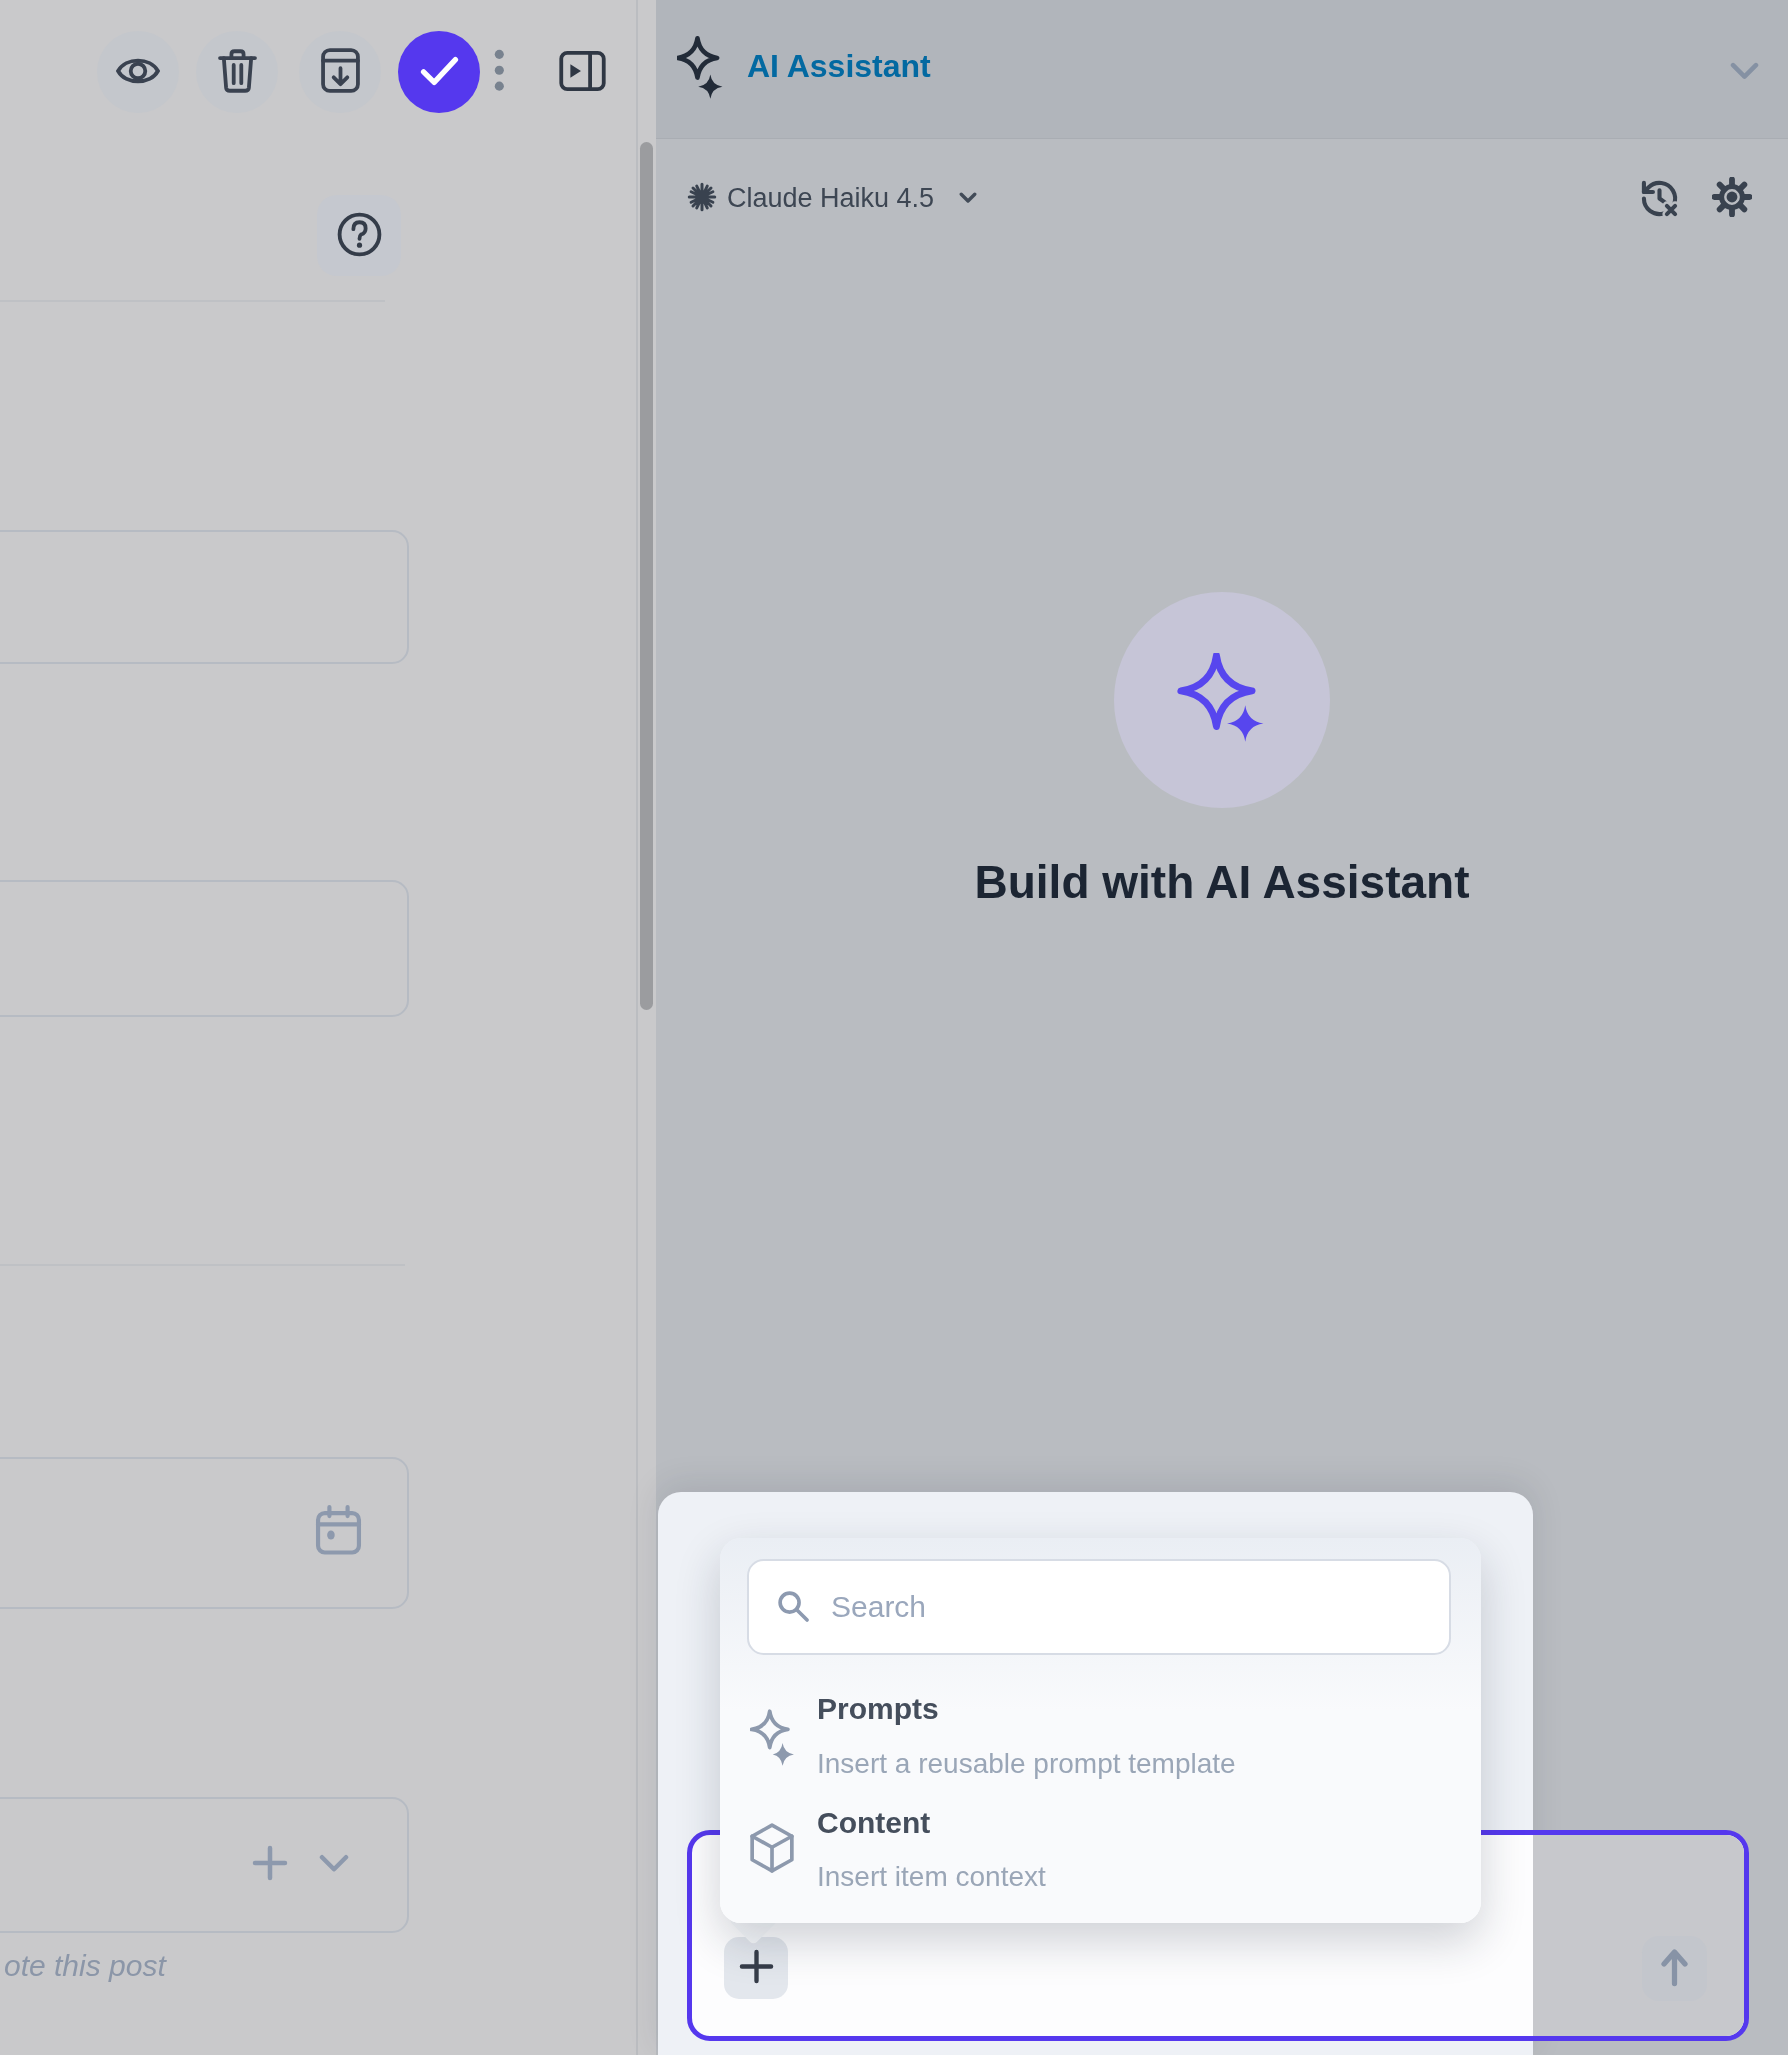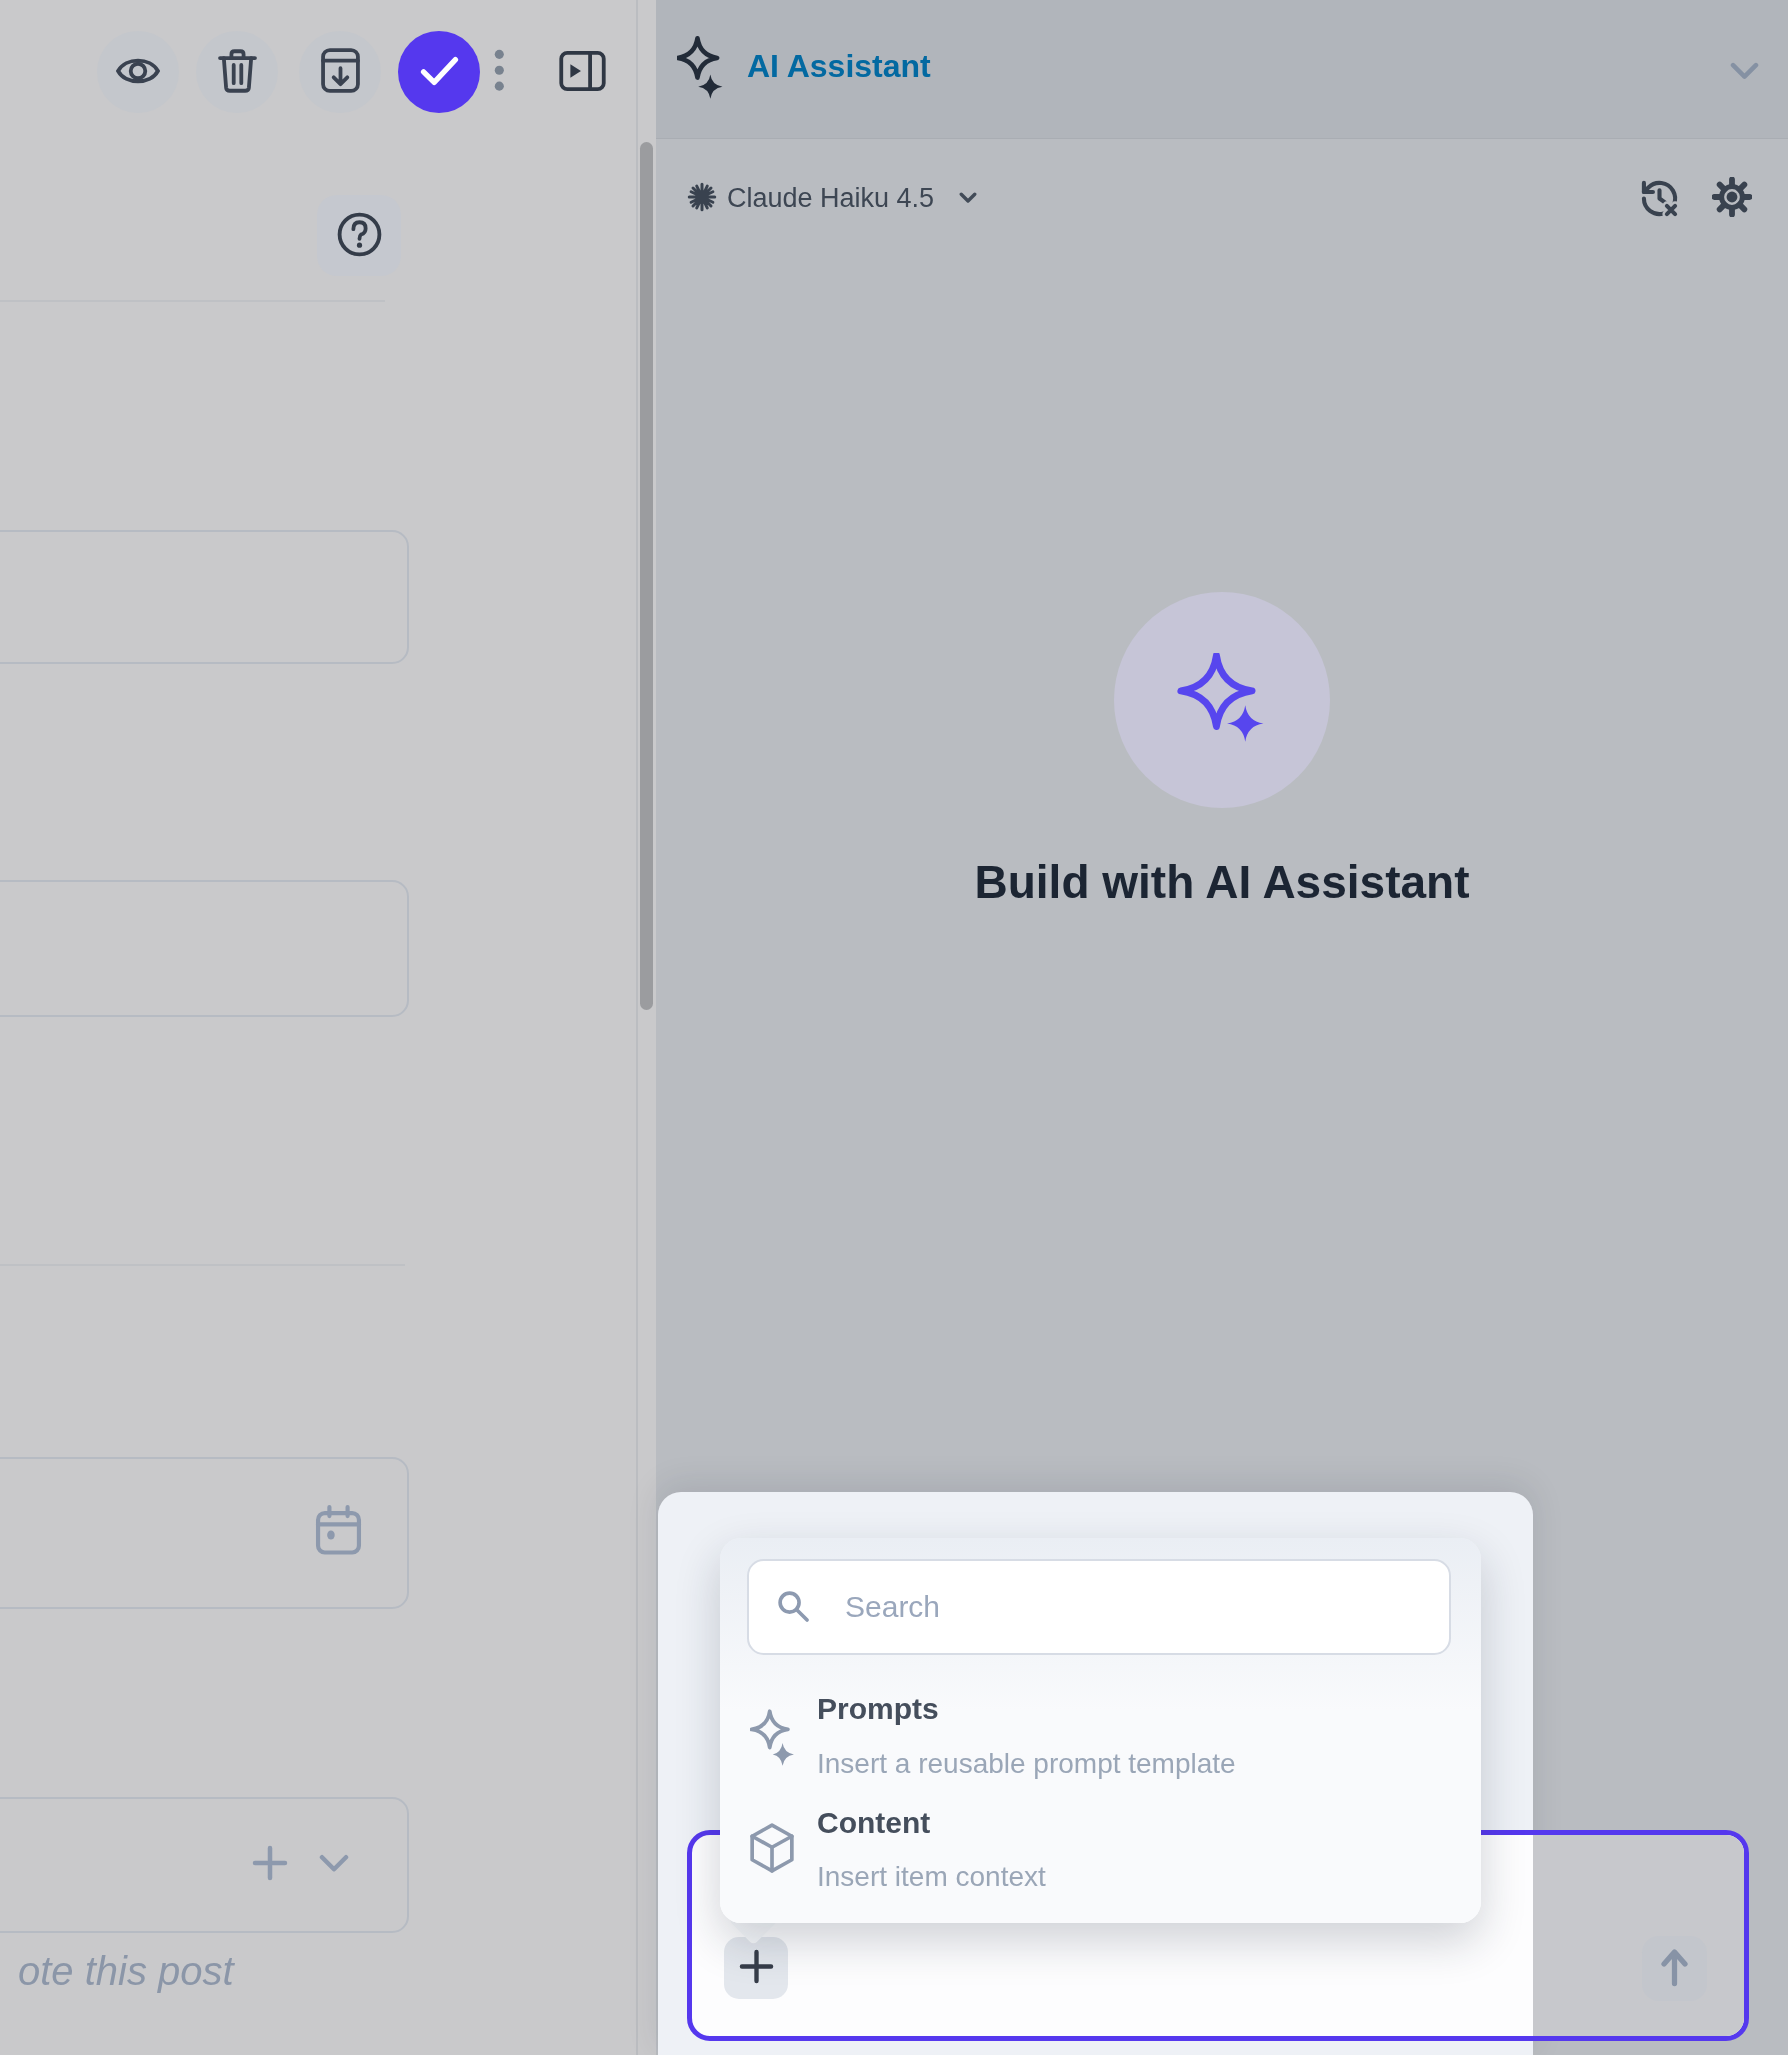--- a/index.html
+++ b/index.html
@@ -21,21 +21,21 @@
   #divider-1{left:0;top:300px;width:385px;}
   #divider-2{left:0;top:1264px;width:405px;}
   .field-box{left:-47px;width:452px;border:2.3px solid #b6bbc3;border-radius:16.7px;background:transparent;}
   #box-1{top:530px;height:130px;}
   #box-2{top:880px;height:133px;}
   #box-3{top:1457px;height:148px;}
   #box-4{top:1797px;height:132px;}
   #calendar-wrap{left:315px;top:1504px;}
   #box4-plus{left:252px;top:1845px;}
   #box4-chevron{left:319px;top:1854px;}
-  #promote-note{left:18px;top:1949px;font-size:40px;font-style:italic;color:#8b96a8;}
+  #promote-note{left:4px;top:1949px;font-size:30px;font-style:italic;color:#8b96a8;}
   #left-edge-line{left:636px;top:0;width:1.5px;height:2056px;background:#bbbdc1;}
   #scroll-thumb{left:640px;top:142px;width:13px;height:868px;border-radius:6.8px;background:#9b9c9f;}
 
   
   #ai-panel{left:656px;top:0;width:1132px;height:2056px;background:#b9bcc1;}
   #ai-header{left:656px;top:0;width:1132px;height:138px;background:#b1b5bb;border-bottom:1.5px solid #a9adb3;}
   #ai-header-sparkle{left:677px;top:35px;}
   #ai-title{left:747px;top:48px;font-size:32px;font-weight:600;color:#0369a1;}
   #ai-header-chevron{left:1730px;top:62px;}
   #model-icon{left:687px;top:182px;}
@@ -61,21 +61,21 @@
               display:flex;align-items:center;justify-content:center;}
 
   
   #popup-tail{left:736px;top:1903px;width:35px;height:35px;background:#f7f9fb;border-radius:4.6px;
               transform:rotate(45deg);z-index:39;}
   #insert-menu{left:720px;top:1538px;width:761px;height:385px;border-radius:21px;
                background:linear-gradient(180deg,#eaeef4 0%,#f9fafc 45%);
                box-shadow:0 18px 46px rgba(25,35,55,0.20);z-index:40;}
   #menu-search{position:absolute;left:27px;top:21px;width:704px;height:96px;box-sizing:border-box;
                background:#ffffff;border:2.3px solid #d7dce5;border-radius:16.7px;
-               display:flex;align-items:center;padding:0 26px;gap:33px;}
+               display:flex;align-items:center;padding:0 26px;gap:19px;}
   #menu-search input{border:none;outline:none;flex:1;font-family:"Liberation Sans",sans-serif;
                      font-size:30px;color:#3f4b5e;background:transparent;}
   #menu-search input::placeholder{color:#9aa7bc;}
   .menu-item-title{position:absolute;left:97px;font-size:30px;font-weight:600;color:#454e5c;}
   .menu-item-desc{position:absolute;left:97px;font-size:28px;color:#9aa6b7;}
   #prompts-icon{position:absolute;left:30px;top:171px;}
   #prompts-title{top:154px;} #prompts-desc{top:210px;}
   #content-icon{position:absolute;left:27px;top:284px;}
   #content-title{top:268px;} #content-desc{top:323px;}
 </style>

